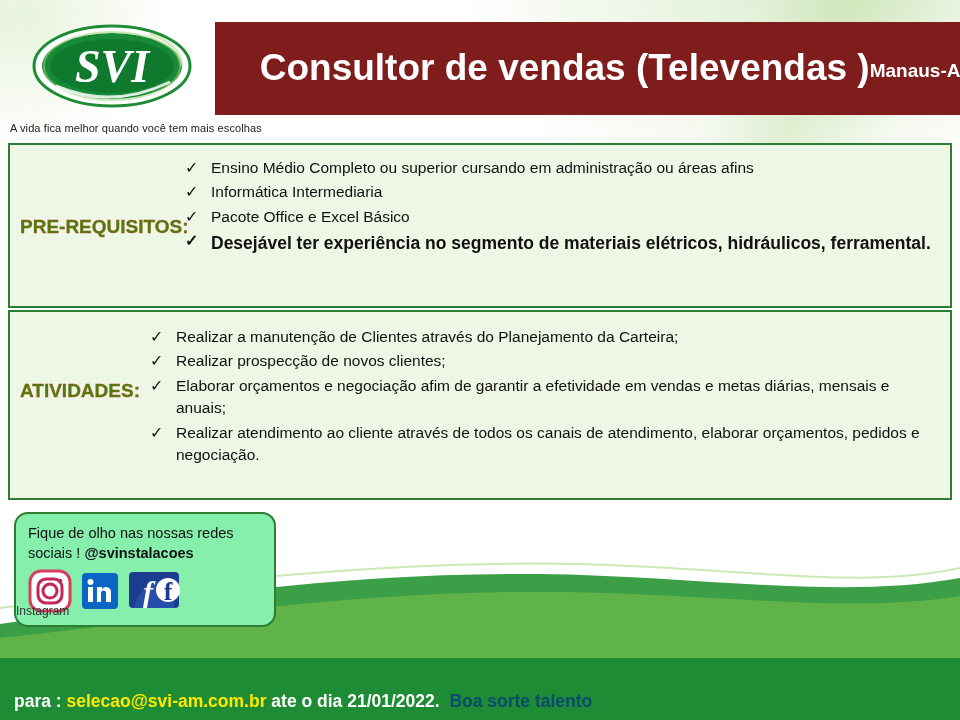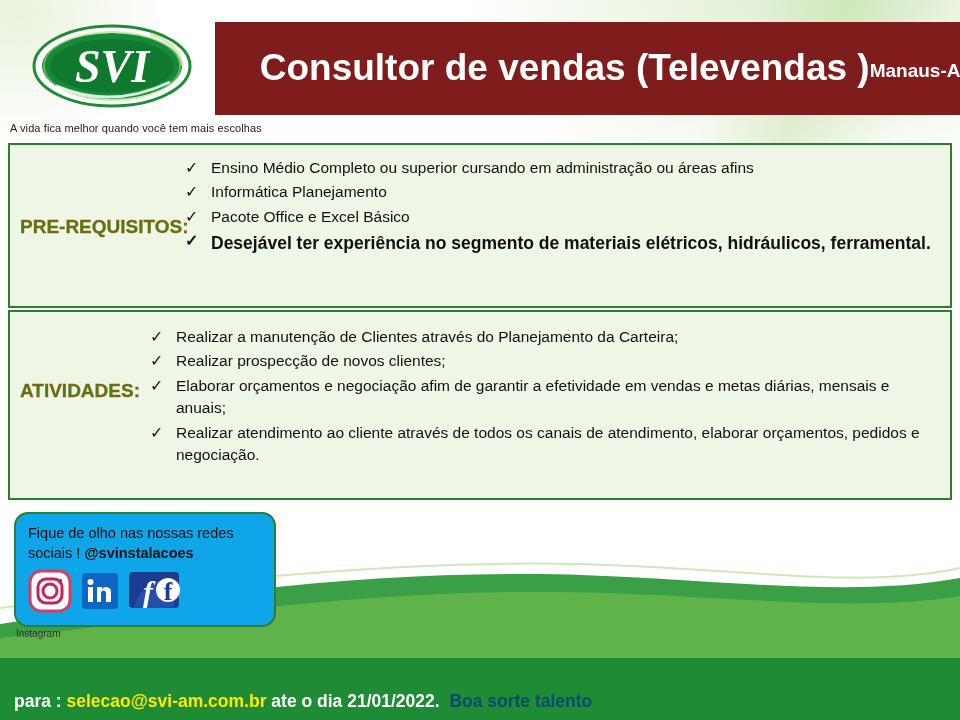--- a/index.html
+++ b/index.html
@@ -50,29 +50,29 @@
   ul.items li{position:relative;padding-left:26px;font-size:15.5px;color:#111;
               line-height:1.45;margin-bottom:2px;}
   ul.items li .chk{position:absolute;left:0;top:-1px;color:#111;font-size:16px;}
   ul.items li.bold{font-size:17.5px;font-weight:bold;line-height:1.5;}
 
   .list1{left:175px;top:12px;width:760px;}
   .list2{left:140px;top:14px;width:790px;}
 
   
   .social{position:absolute;left:14px;top:512px;width:262px;height:115px;
-          background:#0ea5e9;border:2px solid #2f7d32;border-radius:14px;box-sizing:border-box;
+          background:#86efac;border:2px solid #2f7d32;border-radius:14px;box-sizing:border-box;
           padding:10px 10px 0 12px;}
   .social-text{font-size:14.5px;color:#111;line-height:1.35;}
   .social-text b{font-weight:bold;}
   .icons{display:flex;align-items:flex-end;gap:10px;margin-top:6px;}
   .ig{width:44px;height:44px;}
   .li{width:36px;height:36px;margin-bottom:4px;}
   .fb{width:58px;height:42px;margin-bottom:2px;}
-  .ig-cap{position:absolute;left:16px;top:604px;font-size:10px;color:#333;margin-top:24px;}
+  .ig-cap{position:absolute;left:16px;top:604px;font-size:12px;color:#333;}
 
   
   .wave{position:absolute;left:0;bottom:62px;width:960px;height:120px;}
   .bottom-bar{position:absolute;left:0;bottom:0;width:960px;height:62px;background:#1e8c34;}
   .bottom-line{position:absolute;left:14px;color:#ffffff;font-weight:bold;font-size:17.5px;white-space:nowrap;}
   .bl1{bottom:33px;}
   .bl2{bottom:8px;}
   .bl2 .mail{color:#ffe800;}
   .bl2 .luck{color:#0c4a6e;}
 </style>
@@ -101,21 +101,21 @@
 
   <div class="title-bar">
     <div class="title-main">Consultor de vendas (Televendas )</div>
     <div class="title-sub">Manaus-AM</div>
   </div>
 
   <div class="box box1">
     <div class="label label-pre">PRE-REQUISITOS:</div>
     <ul class="items list1">
       <li><span class="chk">✓</span><span>Ensino Médio Completo ou superior cursando em administração ou áreas afins</span></li>
-      <li><span class="chk">✓</span><span>Informática Planejamento</span></li>
+      <li><span class="chk">✓</span><span>Informática Intermediaria</span></li>
       <li><span class="chk">✓</span><span> Pacote Office e Excel Básico</span></li>
       <li class="bold"><span class="chk">✓</span><span>Desejável ter experiência no segmento de materiais elétricos, hidráulicos, ferramental.</span></li>
     </ul>
   </div>
 
   <div class="box box2">
     <div class="label label-act">ATIVIDADES:</div>
     <ul class="items list2">
       <li><span class="chk">✓</span><span>Realizar a manutenção de Clientes através do Planejamento da Carteira;</span></li>
       <li><span class="chk">✓</span><span>Realizar prospecção de novos clientes;</span></li>

